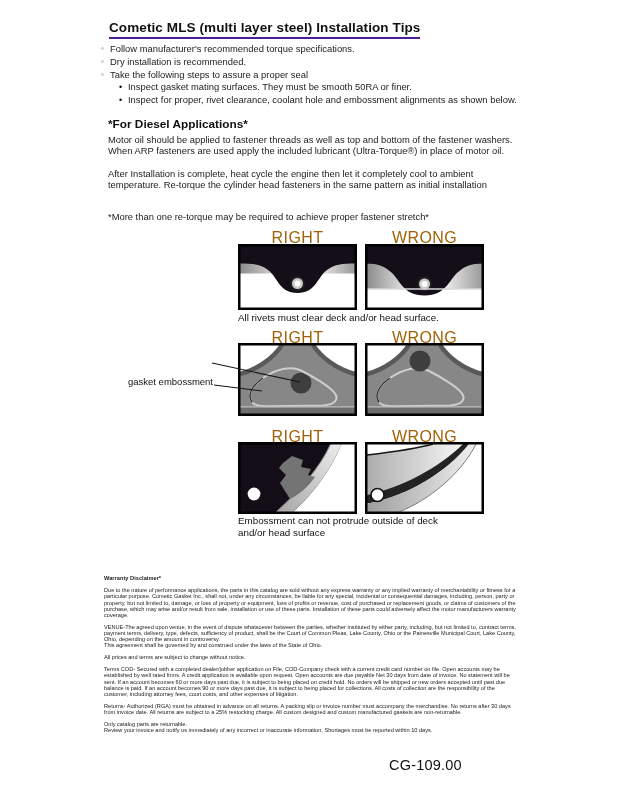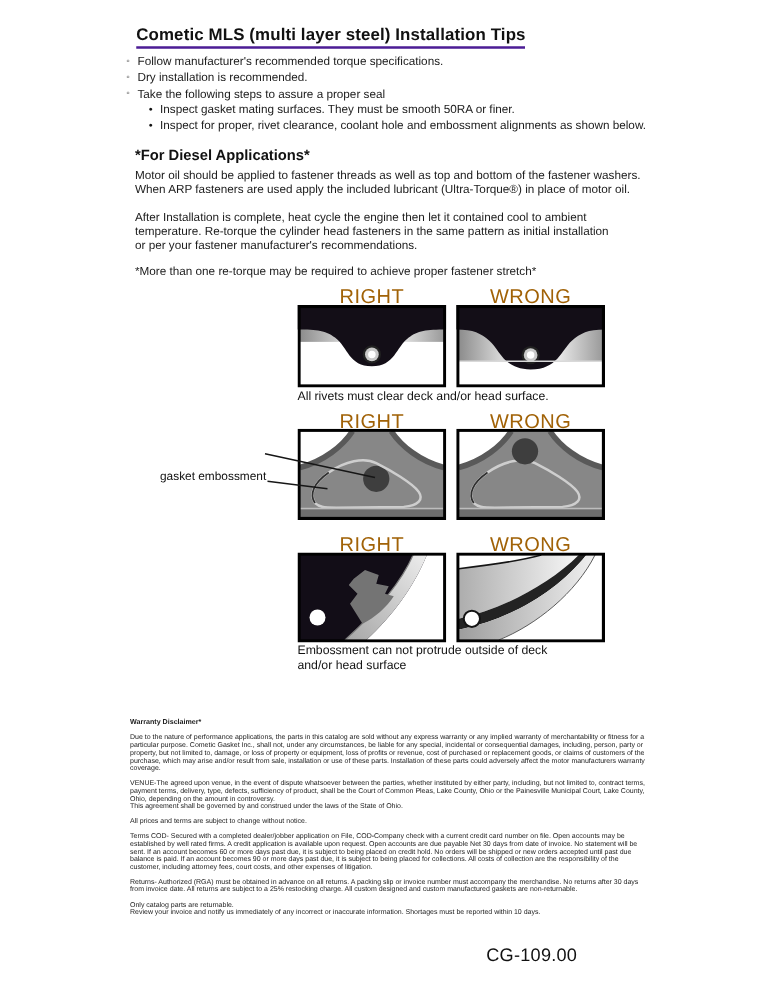--- a/index.html
+++ b/index.html
@@ -65,23 +65,22 @@
   </div>
 
   <div class="abs h2" style="left:108px; top:117px;">*For Diesel Applications*</div>
 
   <div class="abs body-par" style="left:108px; top:134px;">
     <div class="pline">Motor oil should be applied to fastener threads as well as top and bottom of the fastener washers.</div>
     <div class="pline">When ARP fasteners are used apply the included lubricant (Ultra-Torque®) in place of motor oil.</div>
   </div>
 
   <div class="abs body-par" style="left:108px; top:168px;">
-    <div class="pline">After Installation is complete, heat cycle the engine then let it contained cool to ambient</div>
+    <div class="pline">After Installation is complete, heat cycle the engine then let it completely cool to ambient</div>
     <div class="pline">temperature. Re-torque the cylinder head fasteners in the same pattern as initial installation</div>
-    <div class="pline">or per your fastener manufacturer's recommendations.</div>
   </div>
 
   <div class="abs body-par" style="left:108px; top:211px;">
     <div class="pline">*More than one re-torque may be required to achieve proper fastener stretch*</div>
   </div>
 
   <div class="abs dg-header" style="left:238px; top:229px;">RIGHT</div>
   <div class="abs dg-header" style="left:365px; top:229px;">WRONG</div>
 
   <svg class="dbox" style="left:238px; top:244px;" width="119" height="66" viewBox="0 0 119 66">

